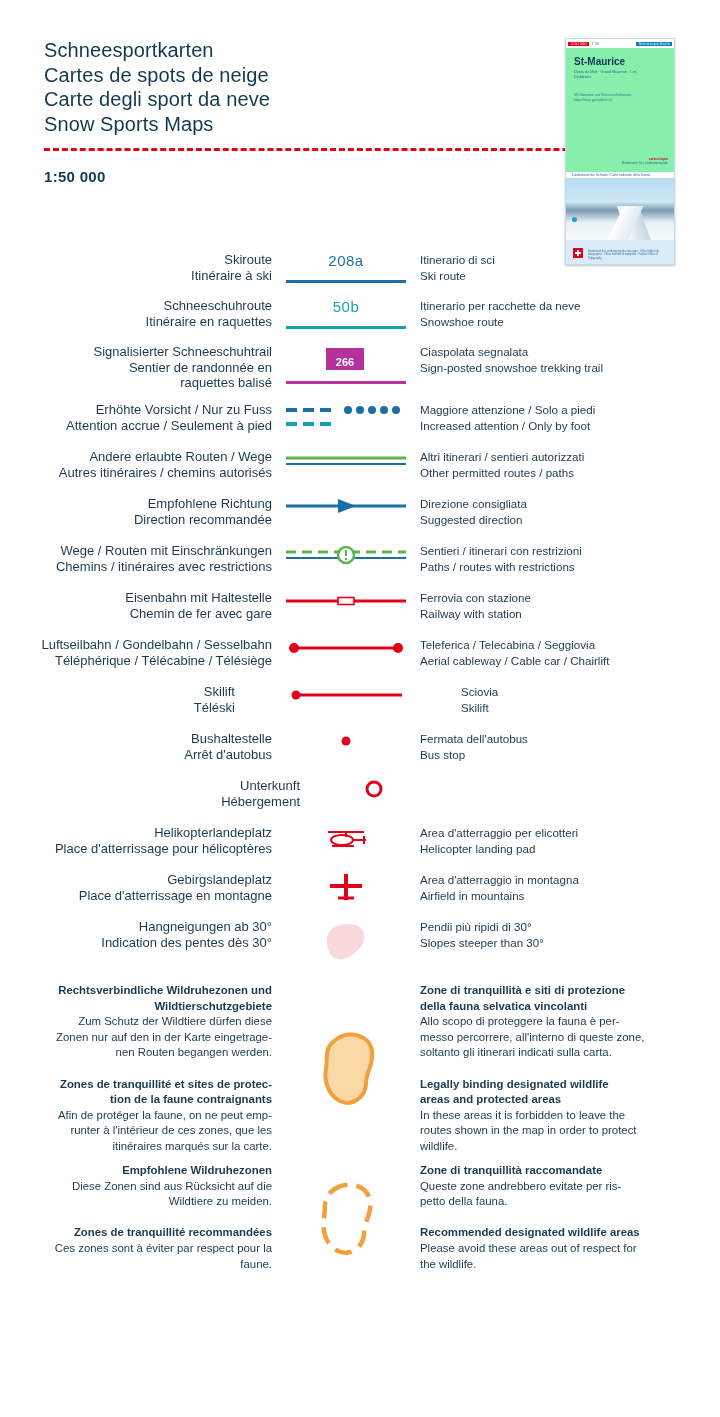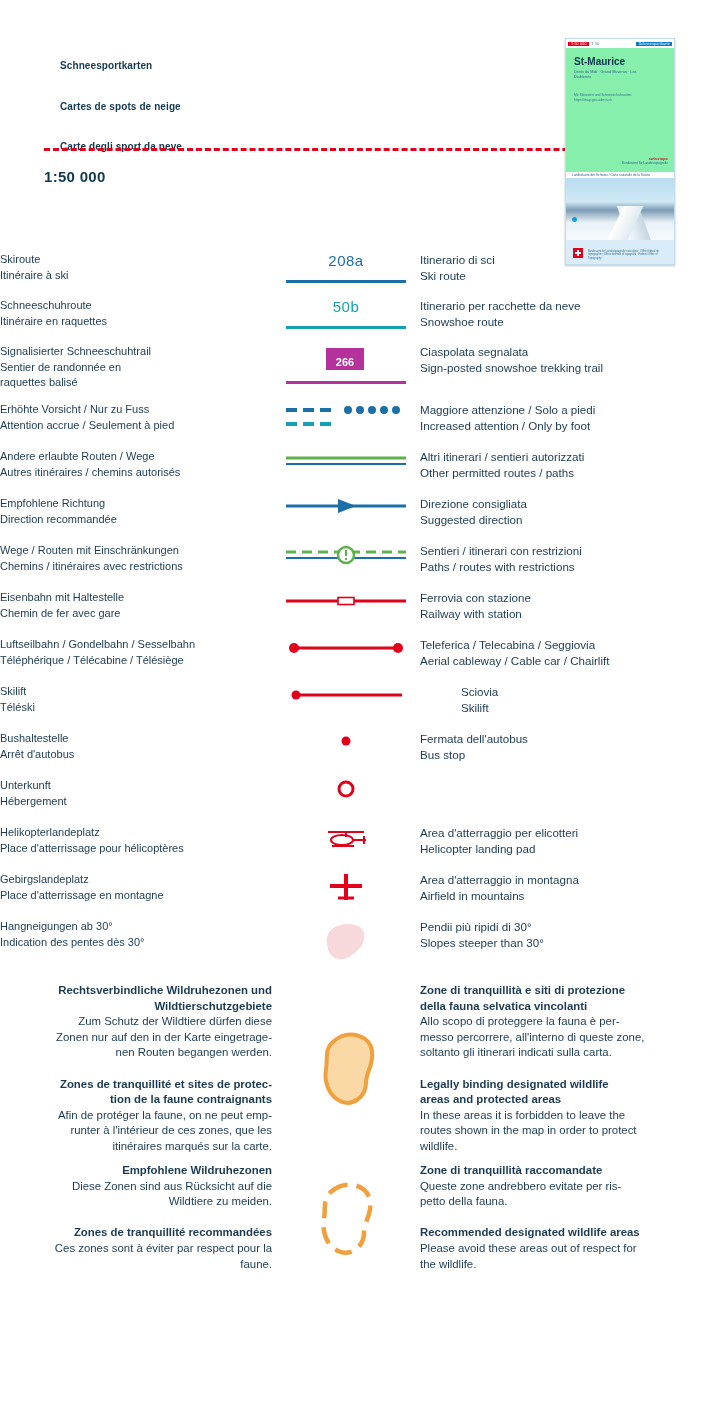--- a/index.html
+++ b/index.html
@@ -10,24 +10,24 @@
     font-family:"Liberation Sans", sans-serif;
     color:#1b3a52;
     position:relative;
     overflow:hidden;
   }
   .page{position:relative;width:720px;height:1417px;}
 
   
   .header{position:absolute;left:44px;top:38px;width:520px;}
   .header h1{
-    margin:16px;
-    font-size:10px;
+    margin:0;
+    font-size:20px;
     line-height:24.5px;
-    font-weight:bold;
+    font-weight:normal;
     color:#13384f;
     letter-spacing:.1px;
   }
   .dashline{
     position:absolute;left:44px;top:148px;width:587px;height:0;
     border-top:3px dashed #e2001a;
   }
   .scale{
     position:absolute;left:44px;top:168px;
     font-size:15px;font-weight:bold;color:#13384f;letter-spacing:.3px;
@@ -91,23 +91,24 @@
 
   
   .legend{position:absolute;left:0;top:252px;width:720px;}
   .row{
     display:flex;
     align-items:flex-start;
     margin-bottom:0;
   }
   .col-left{
     width:286px;
+    text-align:right;
     padding-right:14px;
     box-sizing:border-box;
-    font-size:11px;
+    font-size:13px;
     line-height:15.5px;
     color:#1b3a52;
   }
   .col-sym{
     width:120px;
     position:relative;
     box-sizing:border-box;
   }
   .col-right{
     width:314px;
@@ -139,20 +140,21 @@
 </style>
 </head>
 <body>
 
 <div class="page">
 
   <div class="header">
     <h1>Schneesportkarten</h1>
     <h1>Cartes de spots de neige</h1>
     <h1>Carte degli sport da neve</h1>
+    <h1>Snow Sports Maps</h1>
   </div>
   <div class="dashline"></div>
   <div class="scale">1:50 000</div>
 
   <div class="cover">
     <div class="topbar">
       <span class="tb-red">1:50 000</span>
       <span>T 50</span>
       <span class="tb-blue">Schneesportkarte</span>
     </div>
@@ -361,21 +363,21 @@
         <svg width="120" height="30" viewBox="0 0 120 30">
           <circle cx="60" cy="10" r="4.5" fill="#e2001a"></circle>
         </svg>
       </div>
       <div class="col-right">
         <span>Fermata dell'autobus</span><br>
         <span>Bus stop</span>
       </div>
     </div>
 
-    <div class="row" style="height:47px;">
+    <div class="row" style="height:47px;padding-left:28px;">
       <div class="col-left">
         <span>Unterkunft</span><br>
         <span>Hébergement</span>
       </div>
       <div class="col-sym">
         <svg width="120" height="30" viewBox="0 0 120 30">
           <circle cx="60" cy="11" r="7" fill="none" stroke="#e2001a" stroke-width="3"></circle>
         </svg>
       </div>
     </div>

